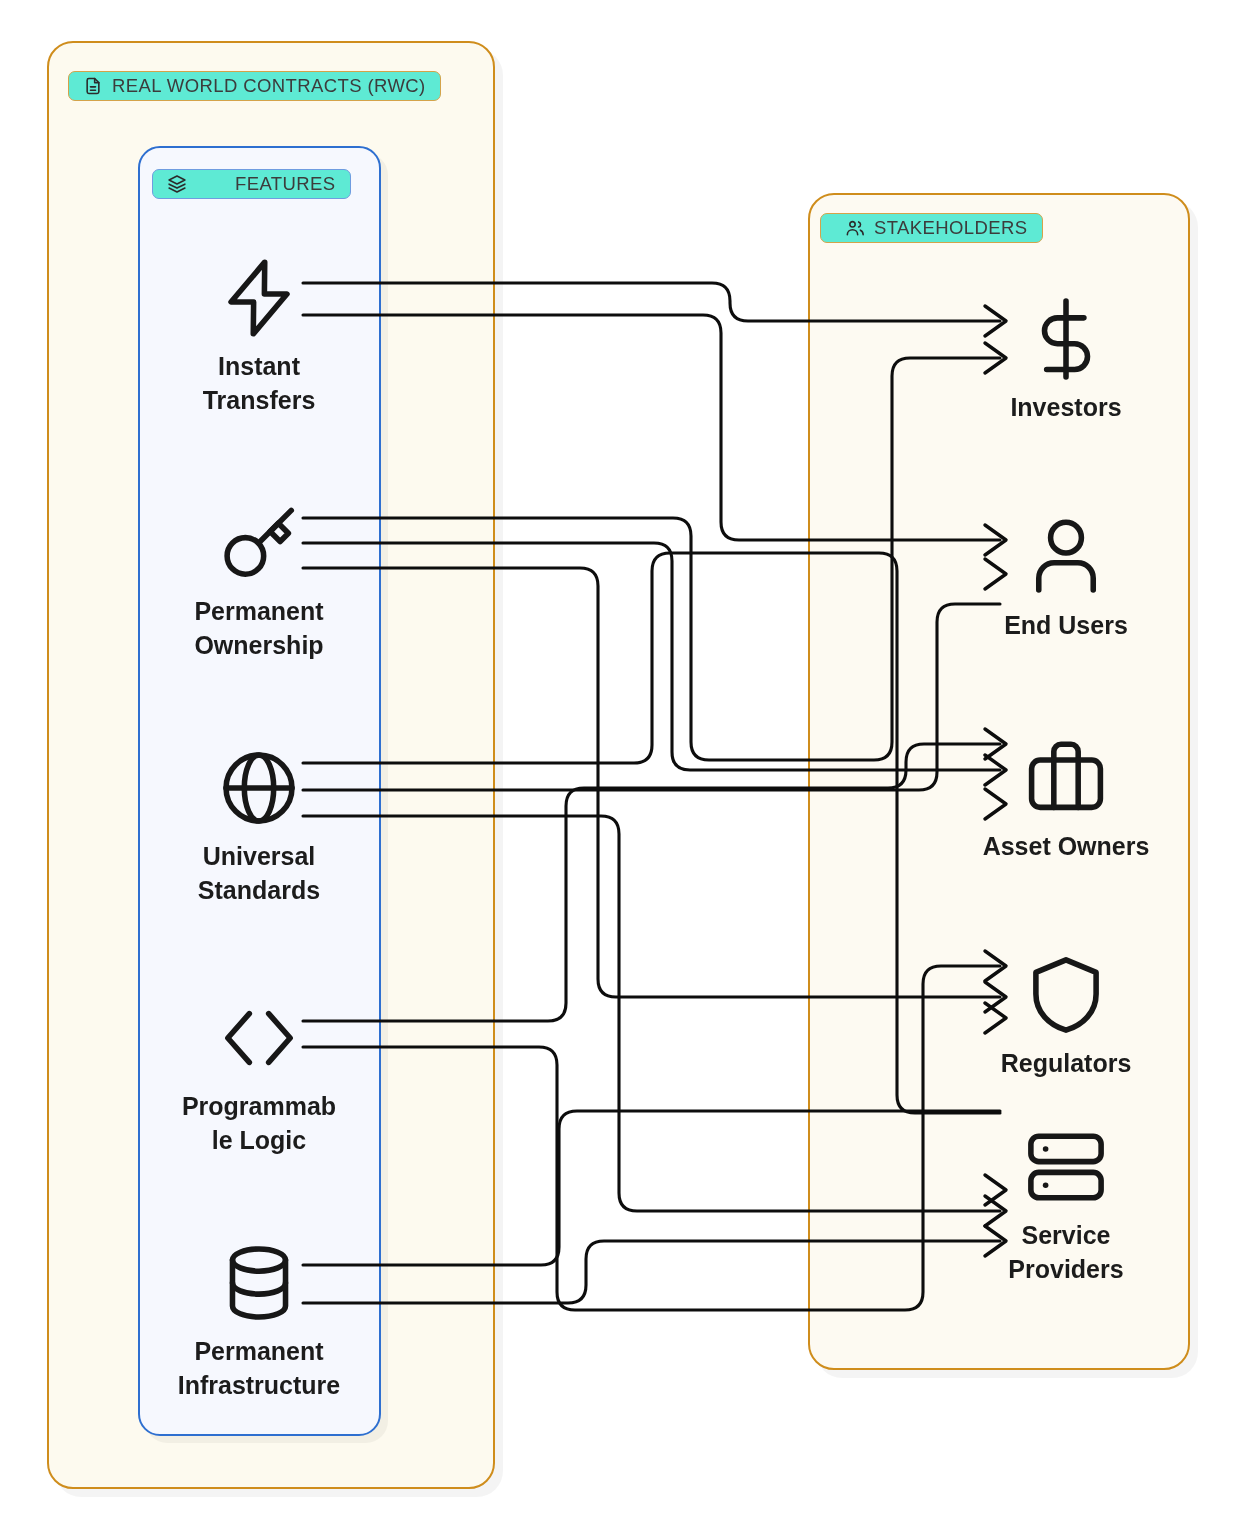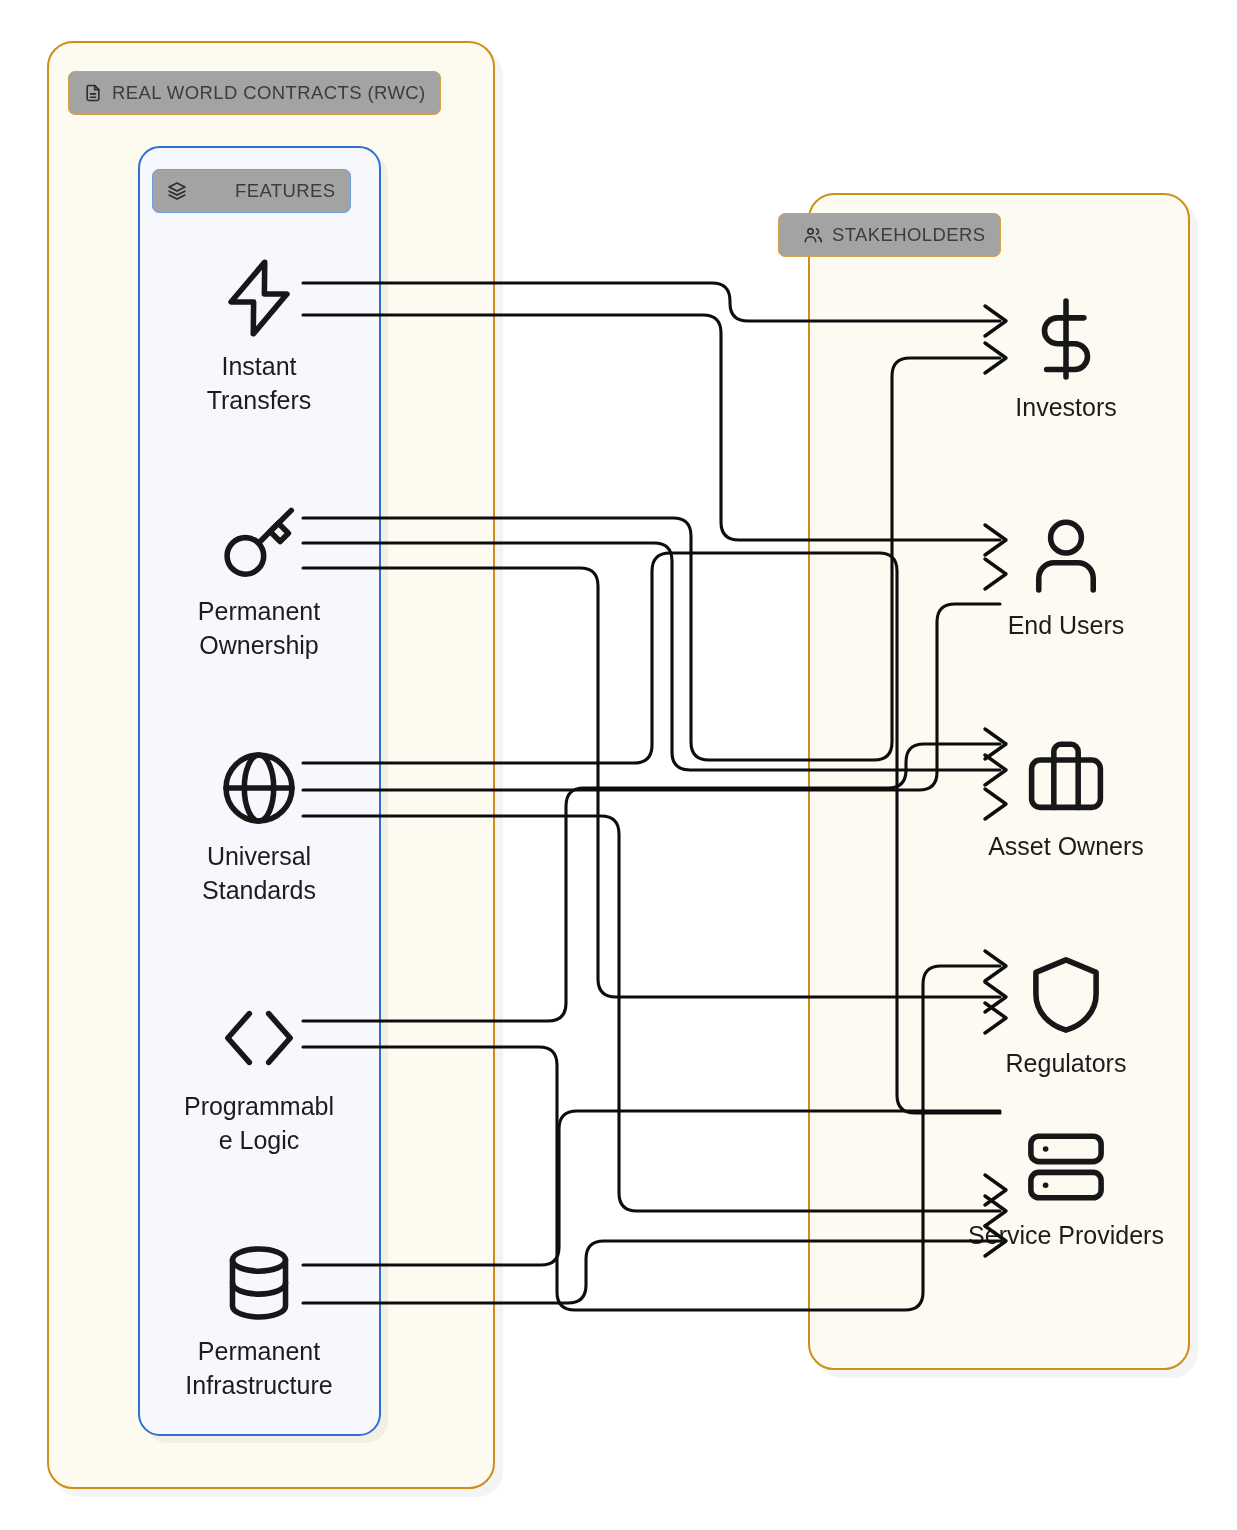--- a/index.html
+++ b/index.html
@@ -54,22 +54,22 @@
   }
 
   
   .chip {
     position: absolute;
     box-sizing: border-box;
     display: flex;
     align-items: center;
     gap: 9px;
     padding: 0 14px;
-    height: 44px;
-    background: #a3a3a3;
+    height: 30px;
+    background: #5eead4;
     border-radius: 7px;
     white-space: nowrap;
   }
   .chip-label {
     font-size: 18.5px;
     letter-spacing: 0.4px;
     color: #3c3c3c;
     font-weight: 400;
   }
   .chip-icon {
@@ -83,34 +83,35 @@
     top: 71px;
     border: 1.6px solid #d4a34a;
   }
   #features-chip {
     left: 152px;
     top: 169px;
     border: 1.6px solid #6f9ce0;
     gap: 48px;
   }
   #stakeholders-chip {
-    left: 778px;
+    left: 820px;
     top: 213px;
     border: 1.6px solid #d4a34a;
     padding-left: 24px;
   }
 
   
   .node {
     position: absolute;
     width: 200px;
     margin-left: -100px;
     display: flex;
     flex-direction: column;
     align-items: center;
+    font-weight: bold;
   }
   .node-icon {
     display: block;
     width: 86px;
     height: 86px;
   }
   .node-label {
     margin-top: 9px;
     text-align: center;
     font-size: 25px;

